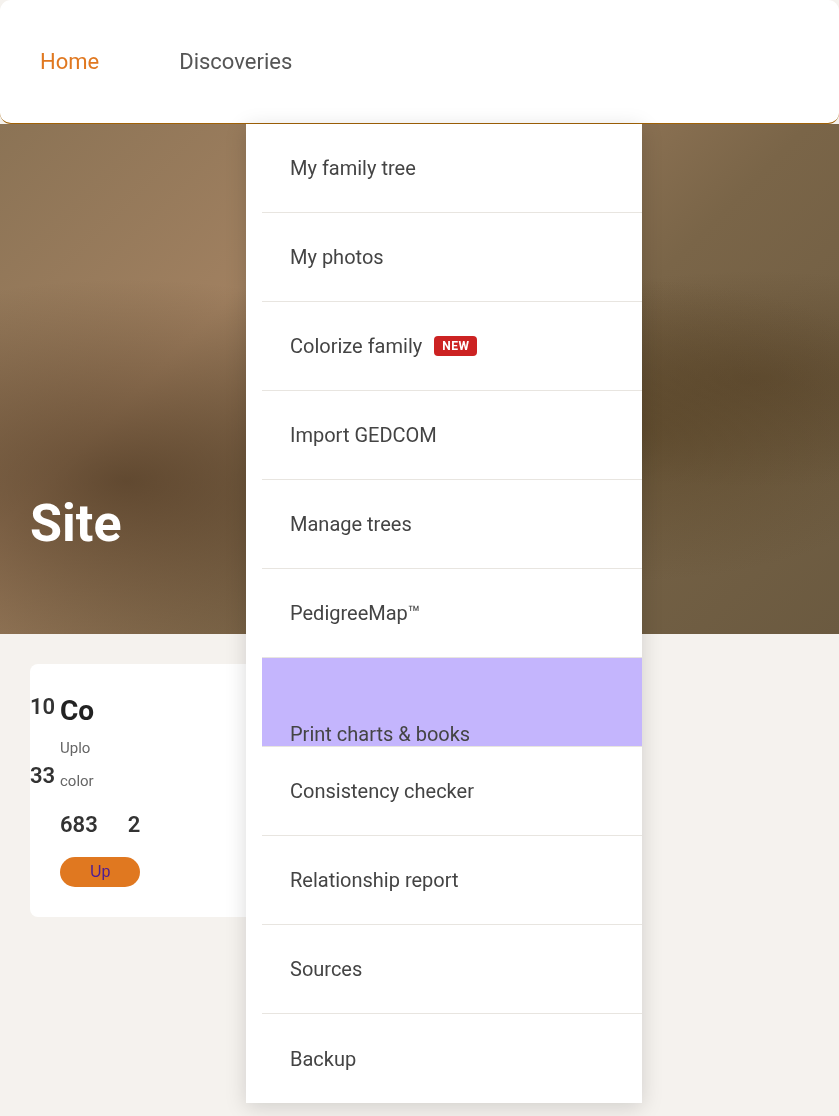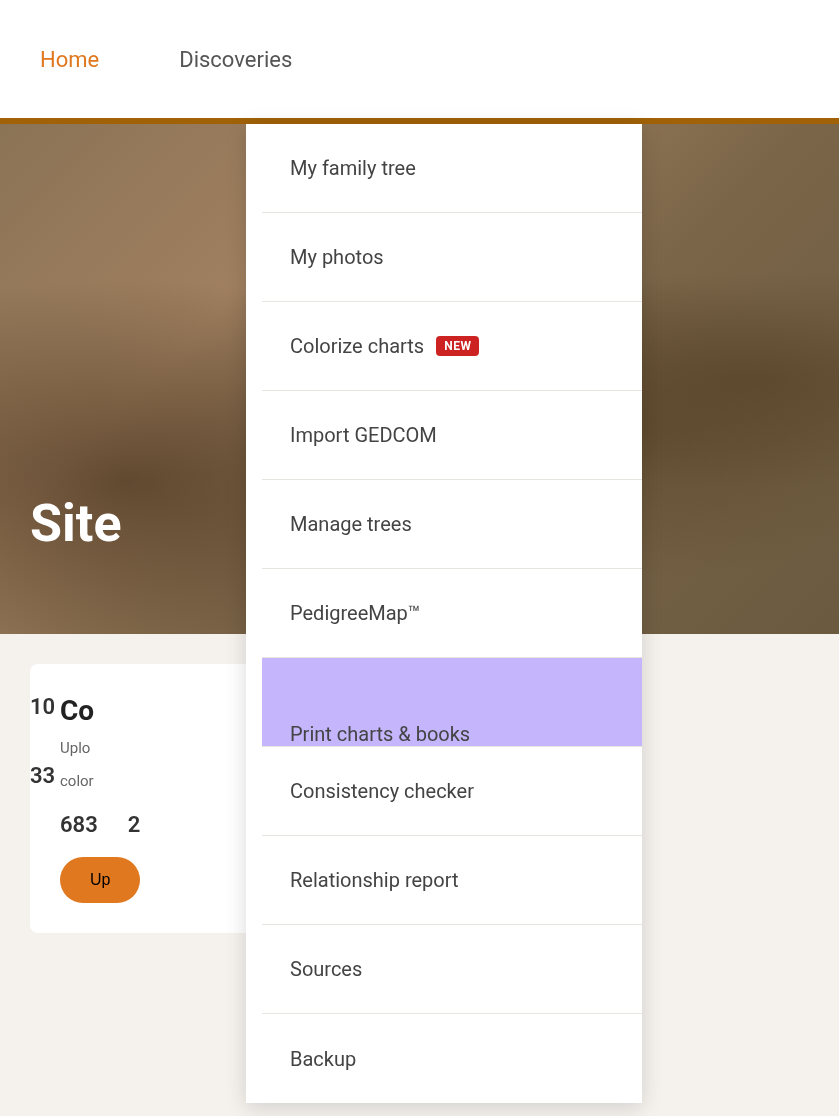--- a/index.html
+++ b/index.html
@@ -14,21 +14,22 @@
     }
 
     
     .nav-bar {
       display: flex;
       align-items: stretch;
       background: #ffffff;
       height: 124px;
       position: relative;
       z-index: 100;
-      border-bottom: 6px solid #a16207;
+      border-bottom: 1px solid #a16207;
+      border-radius: 11px;
     }
 
     .nav-item {
       display: flex;
       align-items: center;
       justify-content: center;
       padding: 0 40px;
       font-size: 22px;
       cursor: pointer;
       color: #555;
@@ -129,24 +130,24 @@
     }
 
     .stat-number {
       font-size: 22px;
       font-weight: 600;
       color: #333;
     }
 
     .upload-btn {
       background: #e07820;
-      color: #000000;
+      color: #4c1d95;
       border: none;
       border-radius: 25px;
-      padding: 14px 30px;
+      padding: 6px 30px;
       font-size: 16px;
       cursor: pointer;
       align-self: flex-start;
       margin-top: 10px;
     }
 
     
     .dropdown-menu {
       position: absolute;
       top: 124px;
@@ -240,21 +241,21 @@
 </div>
 
 <div class="dropdown-menu">
   <div class="dropdown-item">
     <span>My family tree</span>
   </div>
   <div class="dropdown-item">
     <span>My photos</span>
   </div>
   <div class="dropdown-item">
-    <span>Colorize charts</span>
+    <span>Colorize family</span>
     <span class="new-badge">NEW</span>
   </div>
   <div class="dropdown-item">
     <span>Import GEDCOM</span>
   </div>
   <div class="dropdown-item">
     <span>Manage trees</span>
   </div>
   <div class="dropdown-item">
     <span>PedigreeMap™</span>

